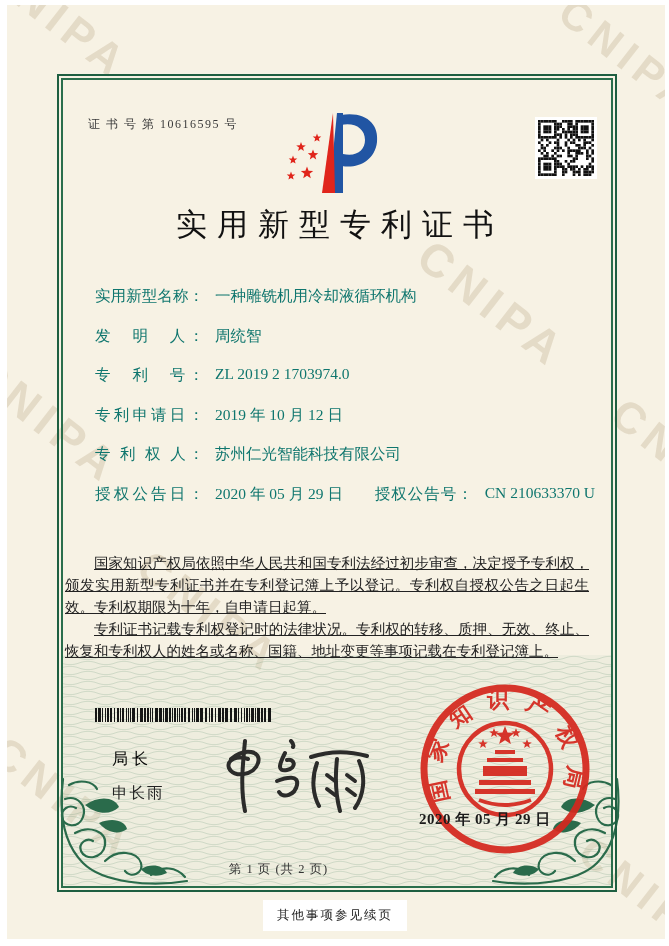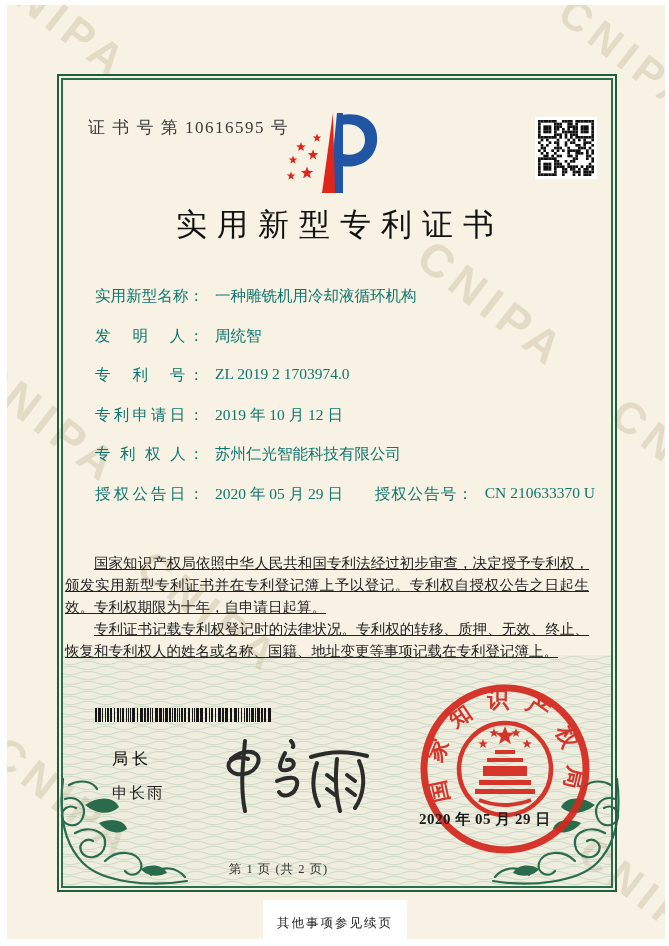--- a/index.html
+++ b/index.html
@@ -28,21 +28,21 @@
   .corner.left{left:48px;top:772px;}
   .corner.right{left:468px;top:772px;transform:scaleX(-1);}
   
   .frame{
     position:absolute;left:50px;top:69px;width:556px;height:814px;
     border:2px solid #1e5f41;z-index:3;pointer-events:none;
   }
   .frame-inner{position:absolute;inset:2px;border:2px solid #2a6e4c;}
   
   .content{position:absolute;inset:0;z-index:4;}
-  .cert-no{position:absolute;left:81px;top:111px;font-size:17px;color:#3a3a3a;letter-spacing:1.5px;text-align:center;}
+  .cert-no{position:absolute;left:81px;top:111px;font-size:12px;color:#3a3a3a;letter-spacing:1.5px;text-align:center;}
   .logo{position:absolute;left:278px;top:100px;}
   .qr{position:absolute;left:528px;top:112px;width:56px;height:56px;background:#ffffff;padding:3px;}
   .title{
     position:absolute;left:50px;top:199px;width:556px;text-align:center;
     font-size:31px;font-weight:normal;color:#111;letter-spacing:10px;text-indent:10px;
   }
   .fields{position:absolute;left:88px;top:281px;width:500px;font-size:15.5px;color:#0f766e;}
   .field-row{height:39.5px;display:flex;align-items:flex-start;white-space:nowrap;}
   .field-label{display:inline-block;width:109px;text-align:justify;text-align-last:justify;flex:none;}
   .field-value{margin-left:11px;}
@@ -57,21 +57,21 @@
   .sig-name{position:absolute;left:105px;top:778px;font-size:15.5px;color:#222;letter-spacing:2px;}
   .signature{position:absolute;left:200px;top:724px;}
   .seal{position:absolute;left:409px;top:675px;z-index:5;}
   .seal-date{
     position:absolute;left:412px;top:805px;width:150px;z-index:6;
     font-size:15px;font-weight:bold;color:#1b1b1b;letter-spacing:0.5px;white-space:nowrap;
   }
   .page-info{position:absolute;left:50px;top:856px;width:443px;text-align:center;font-size:12.5px;color:#333;z-index:6;letter-spacing:1px;}
   .note-box{
     position:absolute;left:256px;top:895px;z-index:4;background:#ffffff;
-    padding:15px 14px;font-size:12.5px;color:#222;letter-spacing:2px;white-space:nowrap;
+    padding:7px 14px;font-size:12.5px;color:#222;letter-spacing:2px;white-space:nowrap;
   }
 </style>
 </head>
 <body>
 
 <div class="page">
 
   <span class="wm" style="left:-34px;top:-12px;font-size:44px;">CNIPA</span>
   <span class="wm" style="left:540px;top:28px;font-size:42px;">CNIPA</span>
   <span class="wm" style="left:398px;top:272px;font-size:46px;">CNIPA</span>

